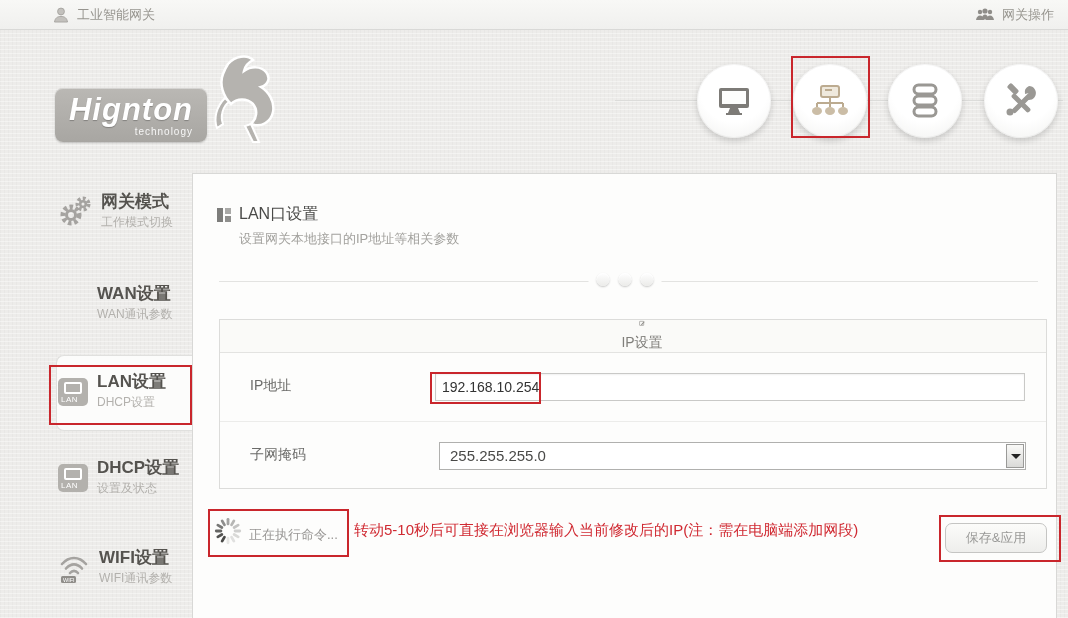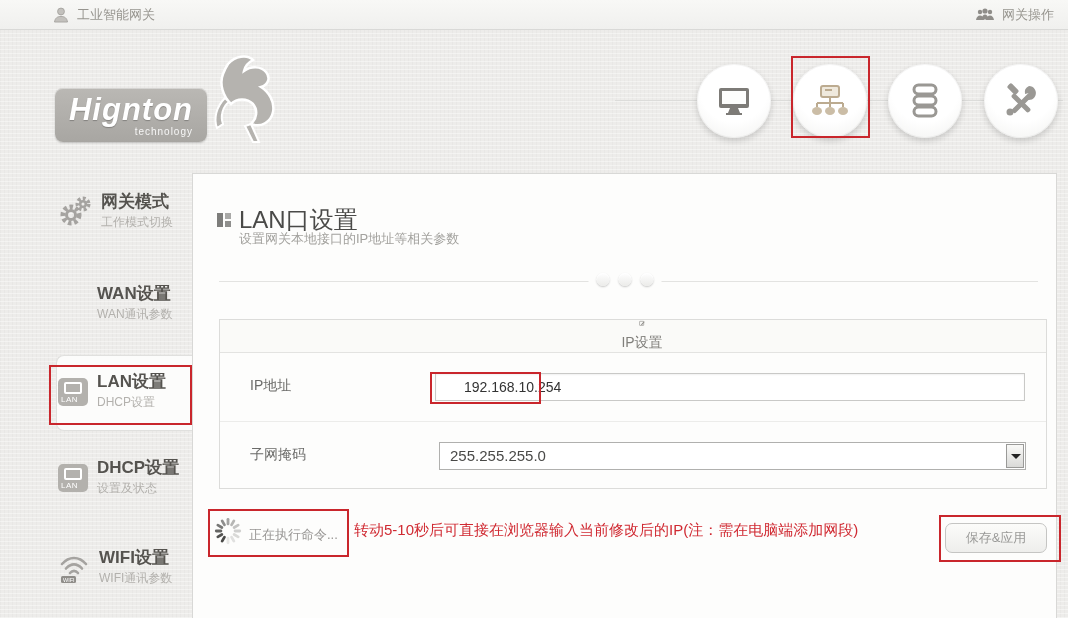--- a/index.html
+++ b/index.html
@@ -59,21 +59,21 @@
   .lan-chip::before { content:""; position:absolute; left:6px; top:4px; width:14px; height:8px;
     border:2px solid #fff; border-radius:2px; }
   .lan-chip span { position:absolute; left:3px; bottom:2px; font-size:8px; color:#fff; letter-spacing:.5px; }
 
   
   .content {
     position:absolute; left:192px; top:173px; width:865px; height:445px;
     background:#fdfdfc; border:1px solid #d8d8d6; border-bottom:none;
   }
   .c-title-row { position:absolute; left:24px; top:30px; display:flex; align-items:center; gap:8px; }
-  .c-title { font-size:24px; color:#4a4a48; }
+  .c-title { font-size:16px; color:#4a4a48; }
   .grid-ic { width:14px; height:14px; display:grid; grid-template-columns:6px 6px; grid-template-rows:6px 6px; gap:2px; }
   .grid-ic i:nth-child(1){ background:#7d7d7b; grid-row:1/3; height:14px; }
   .grid-ic i:nth-child(2){ background:#a9a9a7; }
   .grid-ic i:nth-child(3){ background:#8f8f8d; }
   .c-subtitle { position:absolute; left:46px; top:56px; font-size:13px; color:#a3a29e; }
   .c-divider { position:absolute; left:26px; right:18px; top:107px; height:1px; background:#e3e3e1; }
   .dots { position:absolute; left:50%; top:99px; transform:translateX(-50%); display:flex; gap:9px;
     background:#fdfdfc; padding:0 8px; }
   .dots i { width:13px; height:13px; border-radius:50%;
     background:linear-gradient(#ffffff,#ebebe9);
@@ -81,21 +81,21 @@
 
   .ip-panel { position:absolute; left:26px; top:145px; width:828px; height:170px;
     border:1px solid #dcdcda; background:#fdfdfc; }
   .ip-head { height:33px; border-bottom:1px solid #e3e3e1; background:#fafaf8;
     display:flex; align-items:center; gap:8px; padding-left:18px; font-size:14px; color:#807f7b;flex-direction:column; }
   .f-row { position:relative; height:68px; }
   .f-row + .f-row { border-top:1px solid #ececea; }
   .f-label { position:absolute; left:30px; top:24px; font-size:14px; color:#6b6b69; }
   .ip-input { position:absolute; left:215px; top:20px; width:590px; height:28px;
     border:1px solid #c9c9c7; box-shadow:inset 0 1px 2px rgba(0,0,0,.06);
-    font-size:14px; color:#333; padding:0 28px; font-family:inherit; background:#fff; }
+    font-size:14px; color:#333; padding:0 6px; font-family:inherit; background:#fff; }
   .sel { position:absolute; left:219px; top:20px; width:587px; height:28px;
     border:1px solid #b0b0ae; background:#fff; cursor:pointer; }
   .sel .sel-val { line-height:26px; padding-left:10px; font-size:15px; color:#4a4a48; }
   .sel .sel-btn { position:absolute; right:1px; top:1px; width:18px; height:24px;
     background:linear-gradient(#f9f9f7,#dadad8); border:1px solid #9a9a98; }
   .sel .sel-btn::after { content:""; position:absolute; left:4px; top:9px;
     border:5px solid transparent; border-top-color:#222; }
 
   
   .spinner { position:absolute; left:214px; top:517px; width:28px; height:28px; animation:spin 1s steps(12) infinite; }

